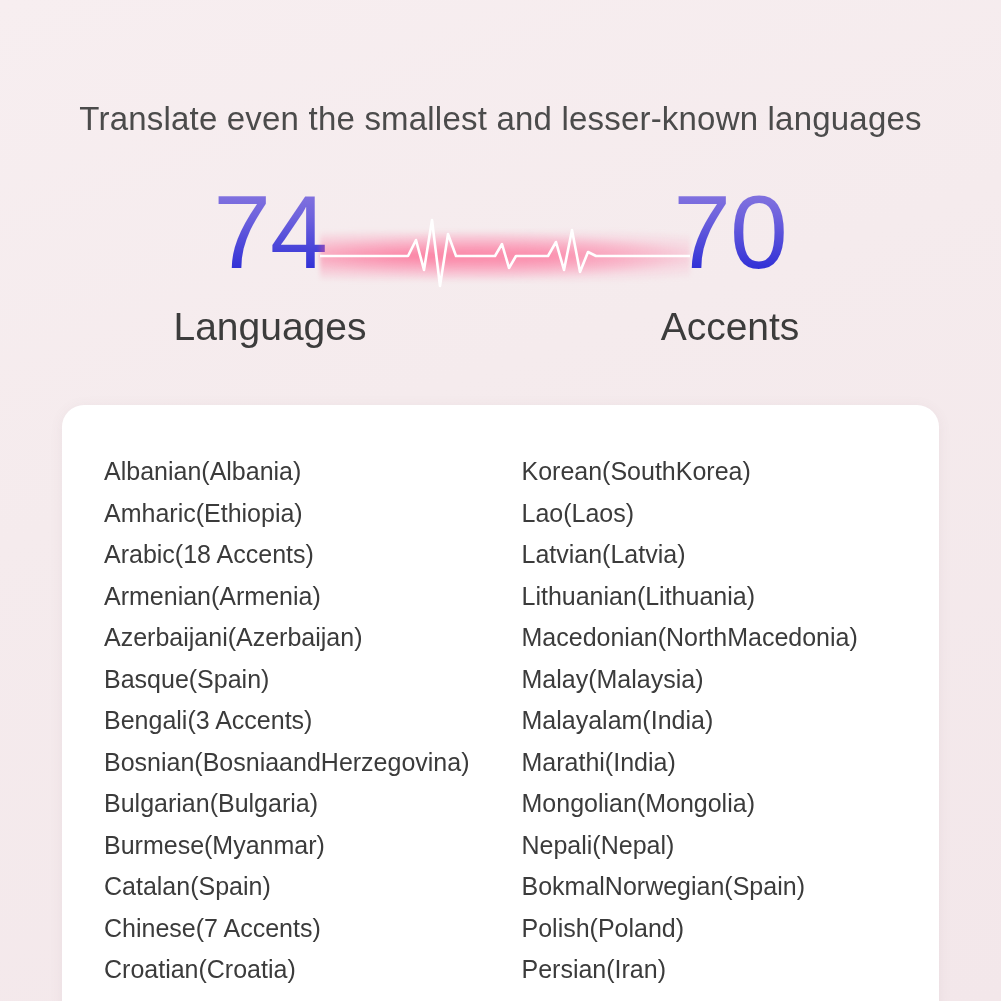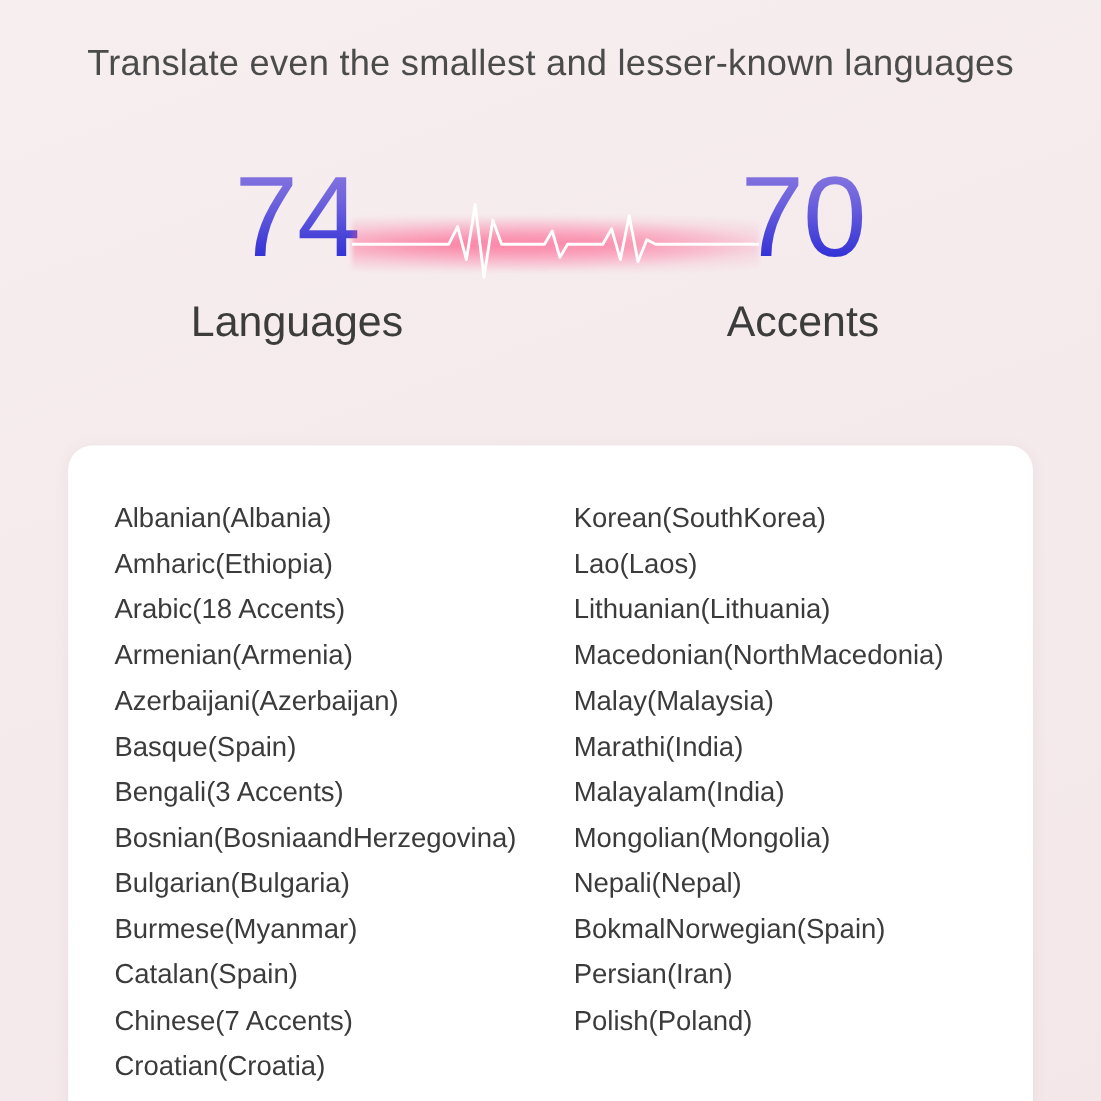--- a/index.html
+++ b/index.html
@@ -14,29 +14,30 @@
     font-family: "Liberation Sans", sans-serif;
     color: #3a3a3a;
     position: relative;
   }
 
   .headline {
     text-align: center;
     font-size: 33px;
     color: #4b4b4b;
     letter-spacing: 0.2px;
-    padding-top: 38px;
+    padding-top: 57px;
     font-weight: 400;
     white-space: nowrap;
+    margin-top: 43px;
   }
 
   .stats {
     position: relative;
     height: 220px;
-    margin-top: 68px;
+    margin-top: 40px;
     text-decoration: underline;
   }
 
   .stat {
     position: absolute;
     text-align: center;
     width: 300px;
   }
   .stat.left  { left: 120px; top: 0; }
   .stat.right { left: 580px; top: 0; text-align: center; }
@@ -152,28 +153,29 @@
         <div class="lang-item">Bulgarian(Bulgaria)</div>
         <div class="lang-item">Burmese(Myanmar)</div>
         <div class="lang-item">Catalan(Spain)</div>
         <div class="lang-item">Chinese(7 Accents)</div>
         <div class="lang-item">Croatian(Croatia)</div>
       </div>
 
       <div class="col">
         <div class="lang-item">Korean(SouthKorea)</div>
         <div class="lang-item">Lao(Laos)</div>
+        <div class="lang-item">Latvian(Latvia)</div>
         <div class="lang-item">Lithuanian(Lithuania)</div>
         <div class="lang-item">Macedonian(NorthMacedonia)</div>
         <div class="lang-item">Malay(Malaysia)</div>
+        <div class="lang-item">Malayalam(India)</div>
         <div class="lang-item">Marathi(India)</div>
-        <div class="lang-item">Malayalam(India)</div>
         <div class="lang-item">Mongolian(Mongolia)</div>
         <div class="lang-item">Nepali(Nepal)</div>
         <div class="lang-item">BokmalNorwegian(Spain)</div>
+        <div class="lang-item">Polish(Poland)</div>
         <div class="lang-item">Persian(Iran)</div>
-        <div class="lang-item">Polish(Poland)</div>
       </div>
 
     </div>
   </div>
 
 </div>
 
 </body></html>

